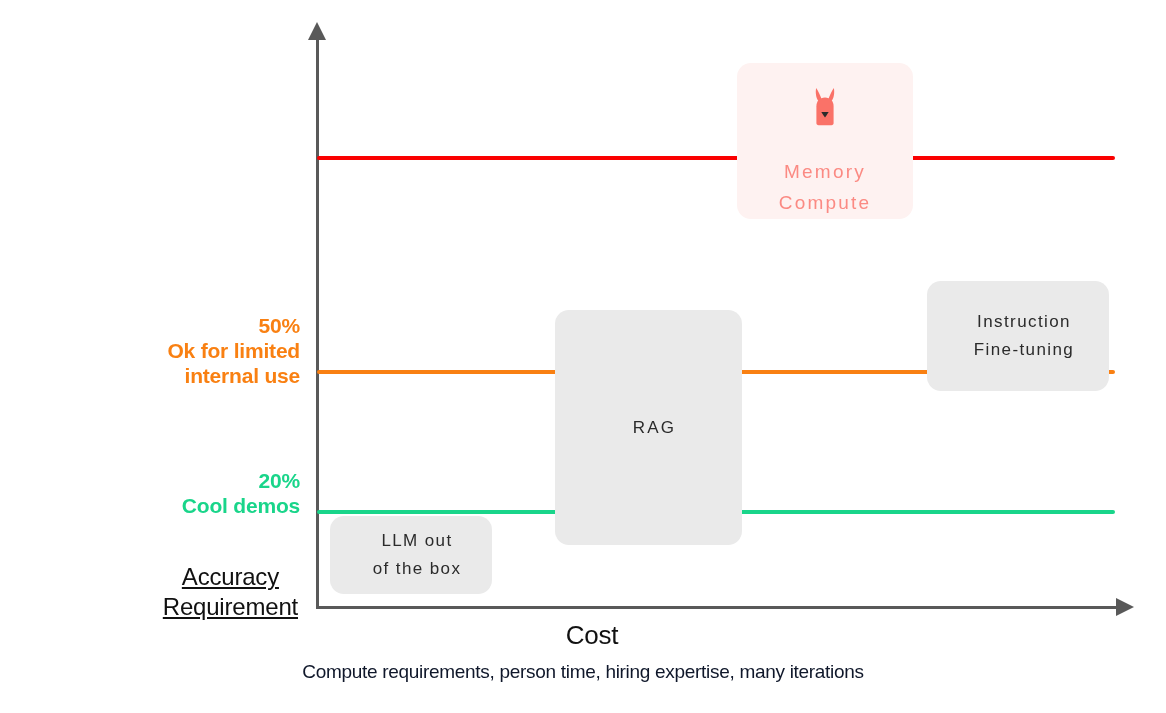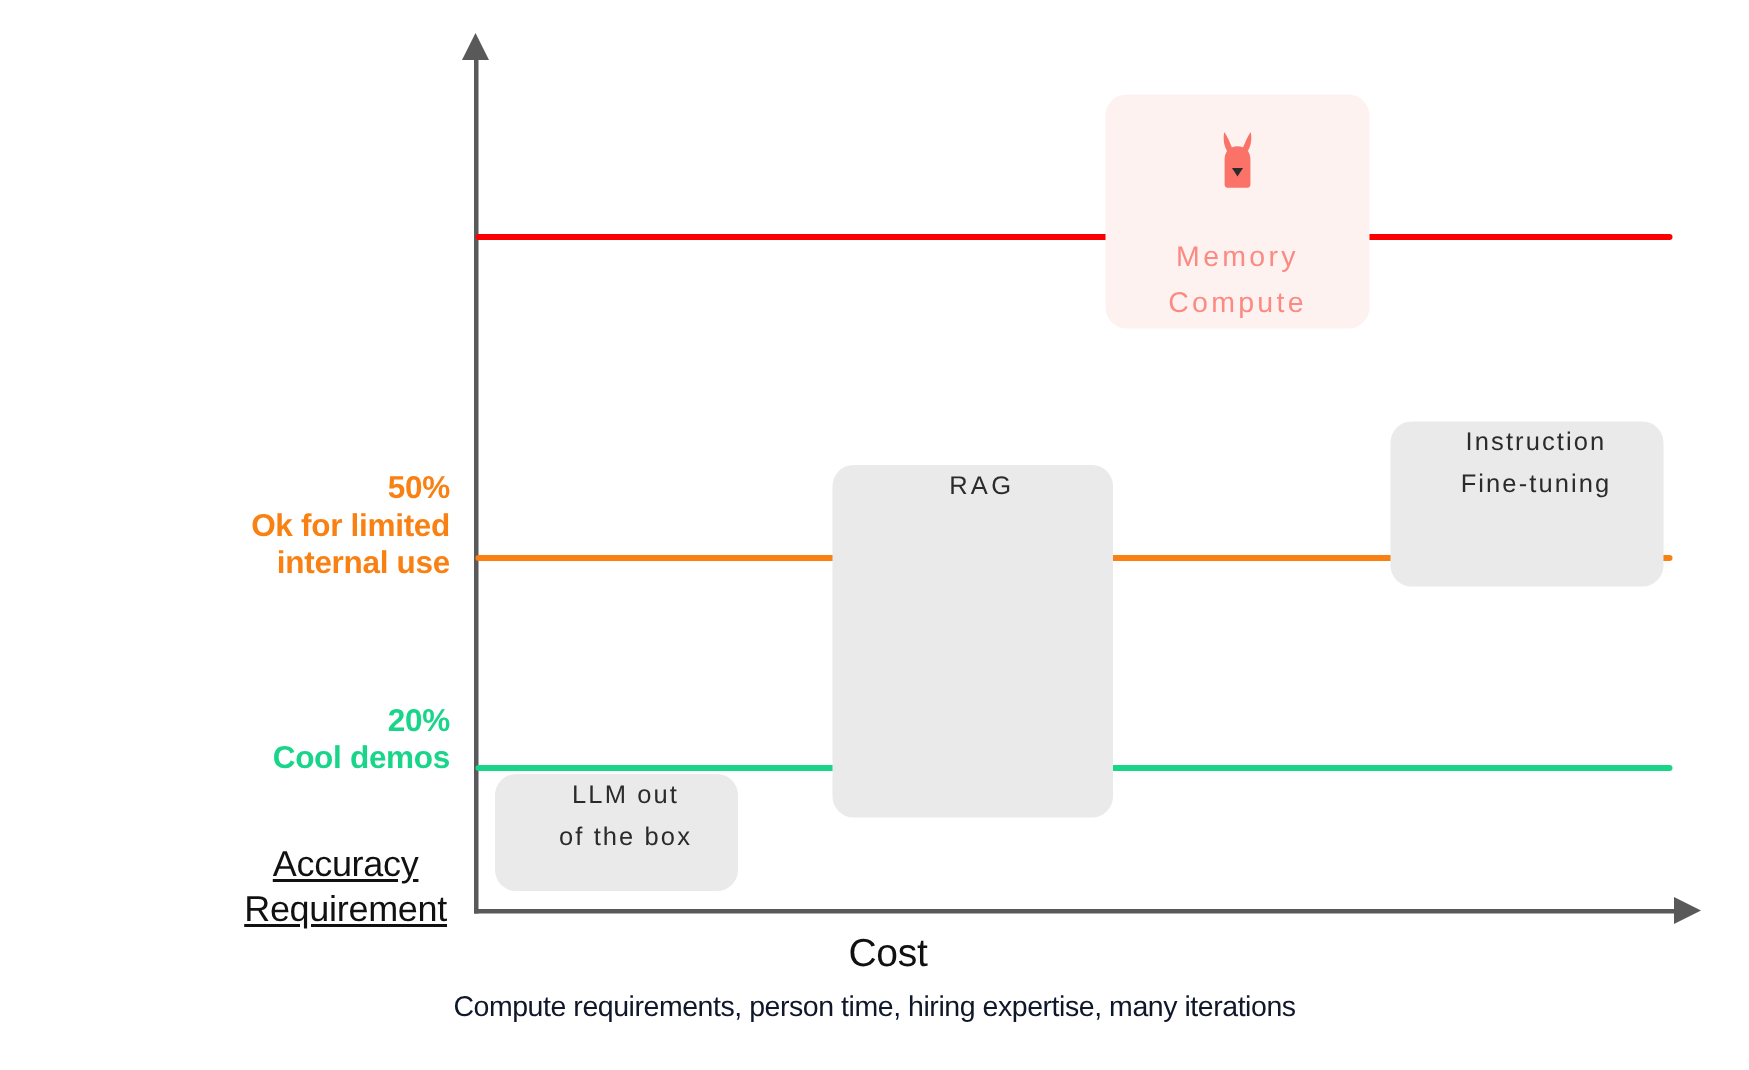--- a/index.html
+++ b/index.html
@@ -98,20 +98,21 @@
   }
 
   
   .opt-box {
     position: absolute;
     background: #EAEAEA;
     border-radius: 14px;
     display: flex;
     flex-direction: column;
     align-items: center;
+    justify-content: center;
     color: #2B2B2B;
     font-size: 17px;
     font-weight: 500;
     letter-spacing: 1.4px;
     line-height: 1.62;
     text-align: center;
     padding-left: 12px;
   }
   #box-llm {
     left: 330px;

